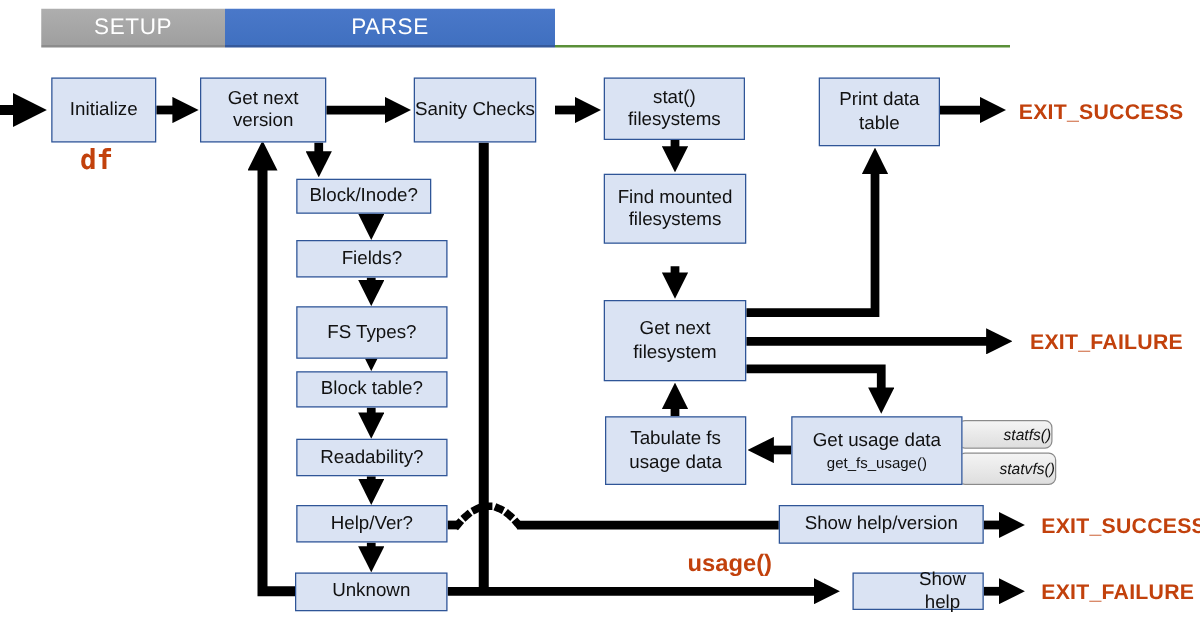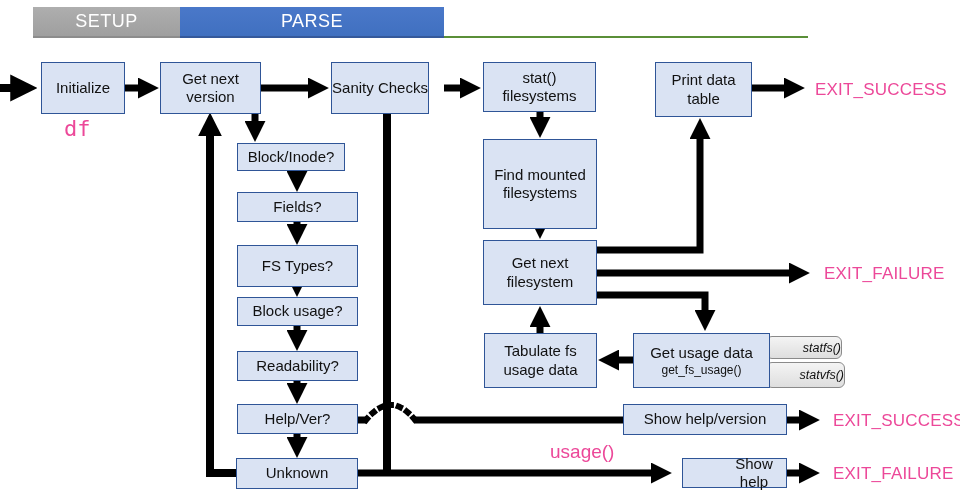--- a/index.html
+++ b/index.html
@@ -28,21 +28,21 @@
   }
   .node .sub{font-size:12px;margin-top:1px;}
   .sidecall{
     position:absolute;box-sizing:border-box;
     background:linear-gradient(#f4f4f4,#dedede);
     border:1.4px solid #8a8a8a;border-radius:6px;
     display:flex;align-items:center;justify-content:flex-end;
     font-size:12.5px;color:#111;z-index:2;font-style:italic;
   }
   
-  .freetext{position:absolute;color:#ec4899;z-index:4;}
+  .freetext{position:absolute;color:#c2410c;z-index:4;font-weight:bold;}
   .exit-label{font-size:17px;letter-spacing:.2px;}
   .mono{font-family:"DejaVu Sans Mono", monospace;}
   
   svg.wires{position:absolute;left:0;top:0;z-index:1;pointer-events:none;}
   .wire{stroke:#000;stroke-width:7;fill:none;stroke-linejoin:miter;}
   .wire-thick{stroke-width:8;}
   .wire-dotted{stroke:#000;stroke-width:6;fill:none;stroke-dasharray:1.5 8;stroke-linecap:square;}
 </style>
 </head>
 <body>
@@ -123,38 +123,38 @@
 </div>
 <div class="node" style="left:331px;top:62px;width:98px;height:52px;">
   <span>Sanity Checks</span>
 </div>
 <div class="node" style="left:483px;top:62px;width:113px;height:50px;">
   <span>stat() filesystems</span>
 </div>
 <div class="node" style="left:655px;top:62px;width:97px;height:55px;">
   <span>Print data table</span>
 </div>
-<div class="node" style="left:483px;top:139px;width:114px;height:90px;">
+<div class="node" style="left:483px;top:139px;width:114px;height:56px;">
   <span>Find mounted filesystems</span>
 </div>
 <div class="node" style="left:483px;top:240px;width:114px;height:65px;">
   <span>Get next filesystem</span>
 </div>
 
 <div class="node" style="left:237px;top:143px;width:108px;height:28px;align-items:center;">
   <span>Block/Inode?</span>
 </div>
 <div class="node" style="left:237px;top:192px;width:121px;height:30px;">
   <span>Fields?</span>
 </div>
 <div class="node" style="left:237px;top:245px;width:121px;height:42px;">
   <span>FS Types?</span>
 </div>
 <div class="node" style="left:237px;top:297px;width:121px;height:29px;">
-  <span>Block usage?</span>
+  <span>Block table?</span>
 </div>
 <div class="node" style="left:237px;top:351px;width:121px;height:30px;">
   <span>Readability?</span>
 </div>
 <div class="node" style="left:237px;top:404px;width:121px;height:30px;">
   <span>Help/Ver?</span>
 </div>
 <div class="node" style="left:236px;top:458px;width:122px;height:31px;">
   <span>Unknown</span>
 </div>

